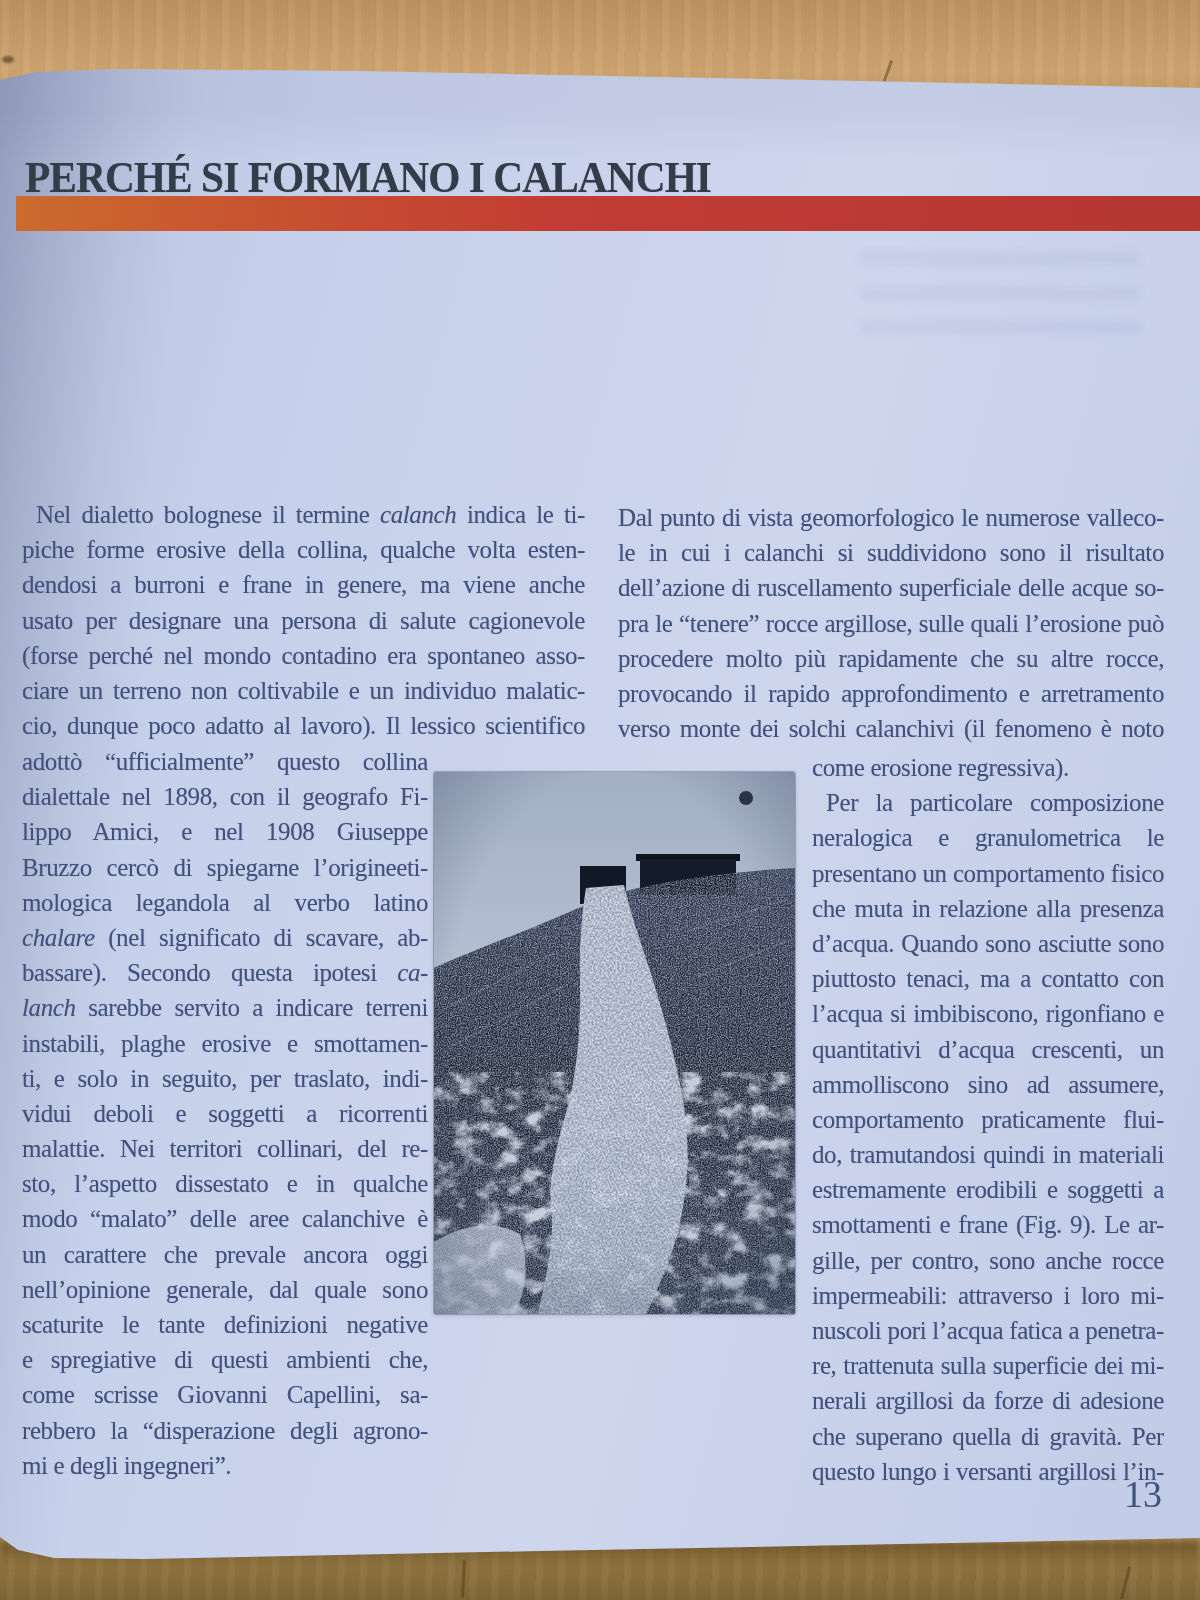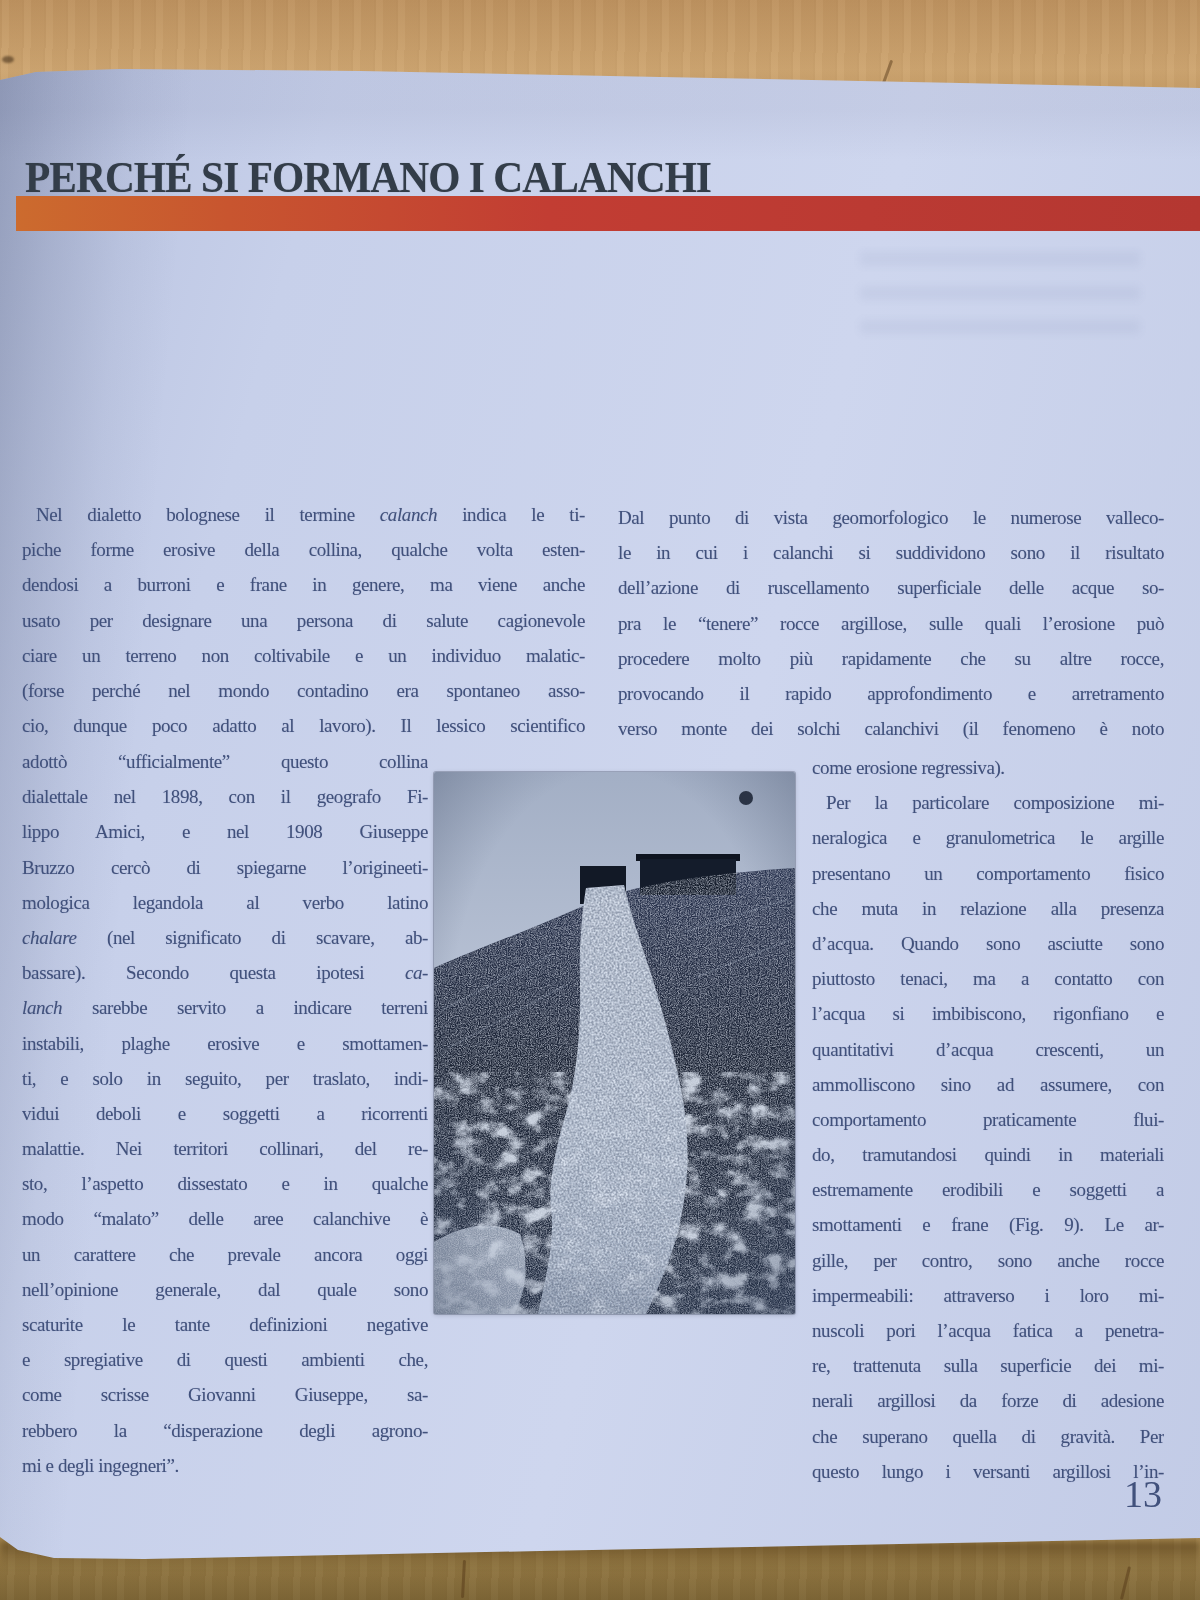--- a/index.html
+++ b/index.html
@@ -32,21 +32,21 @@
     font-size:44px;font-weight:bold;letter-spacing:-1px;color:var(--title-ink,#333d49);
     transform:scaleX(.94);transform-origin:left center;white-space:nowrap;
     text-shadow:0 0 1px rgba(51,61,73,.4);
   }
   .accent-bar{
     position:absolute;left:16px;right:0;top:196px;height:35px;
     background:linear-gradient(90deg,var(--bar-left,#cc6b2e) 0%,#c8552f 18%,#c23d33 45%,#bb3a33 72%,var(--bar-right,#b43731) 100%);
   }
   .ghost{position:absolute;left:860px;top:252px;width:280px;height:86px;opacity:.06;filter:blur(4px);
     background:repeating-linear-gradient(180deg,#3c4c7e 0 14px,transparent 14px 34px);}
-  .col{position:absolute;color:var(--ink,#41517c);font-size:19px;letter-spacing:-.4px;
+  .col{position:absolute;color:var(--ink,#41517c);font-size:25px;letter-spacing:-.4px;
     text-shadow:0 0 1px rgba(65,81,124,.30);}
   .tl{height:35.2px;line-height:35.2px;text-align:justify;text-align-last:justify;overflow:hidden;white-space:normal;}
   .tl.ind{text-indent:14px;}
   .tl.last{text-align-last:left;}
   .tl em{font-style:italic;}
   .col-lf{left:22px;top:497px;width:563px;}
   .col-ln{left:22px;top:744px;width:406px;}
   .col-rf{left:618px;top:500px;width:546px;}
   .col-rn{left:812px;top:722px;width:352px;margin-top:28px;}
   .figure{position:absolute;left:434px;top:772px;width:361px;}
@@ -75,22 +75,22 @@
 
   <div class="accent-bar"></div>
 
   <div class="ghost"></div>
 
   <div class="col col-lf">
       <div class="tl ind">Nel dialetto bolognese il termine <em>calanch</em> indica le ti-</div>
       <div class="tl">piche forme erosive della collina, qualche volta esten-</div>
       <div class="tl">dendosi a burroni e frane in genere, ma viene anche</div>
       <div class="tl">usato per designare una persona di salute cagionevole</div>
+      <div class="tl">(forse perché nel mondo contadino era spontaneo asso-</div>
       <div class="tl">ciare un terreno non coltivabile e un individuo malatic-</div>
-      <div class="tl">(forse perché nel mondo contadino era spontaneo asso-</div>
       <div class="tl">cio, dunque poco adatto al lavoro). Il lessico scientifico</div>
     </div>
   <div class="col col-ln">
       <div class="tl">adottò “ufficialmente” questo collina</div>
       <div class="tl">dialettale nel 1898, con il geografo Fi-</div>
       <div class="tl">lippo Amici, e nel 1908 Giuseppe</div>
       <div class="tl">Bruzzo cercò di spiegarne l’origineeti-</div>
       <div class="tl">mologica legandola al verbo latino</div>
       <div class="tl"><em>chalare</em> (nel significato di scavare, ab-</div>
       <div class="tl">bassare). Secondo questa ipotesi <em>ca-</em></div>
@@ -98,21 +98,21 @@
       <div class="tl">instabili, plaghe erosive e smottamen-</div>
       <div class="tl">ti, e solo in seguito, per traslato, indi-</div>
       <div class="tl">vidui deboli e soggetti a ricorrenti</div>
       <div class="tl">malattie. Nei territori collinari, del re-</div>
       <div class="tl">sto, l’aspetto dissestato e in qualche</div>
       <div class="tl">modo “malato” delle aree calanchive è</div>
       <div class="tl">un carattere che prevale ancora oggi</div>
       <div class="tl">nell’opinione generale, dal quale sono</div>
       <div class="tl">scaturite le tante definizioni negative</div>
       <div class="tl">e spregiative di questi ambienti che,</div>
-      <div class="tl">come scrisse Giovanni Giuseppe, sa-</div>
+      <div class="tl">come scrisse Giovanni Capellini, sa-</div>
       <div class="tl">rebbero la “disperazione degli agrono-</div>
       <div class="tl last">mi e degli ingegneri”.</div>
     </div>
   <div class="col col-rf">
       <div class="tl">Dal punto di vista geomorfologico le numerose valleco-</div>
       <div class="tl">le in cui i calanchi si suddividono sono il risultato</div>
       <div class="tl">dell’azione di ruscellamento superficiale delle acque so-</div>
       <div class="tl">pra le “tenere” rocce argillose, sulle quali l’erosione può</div>
       <div class="tl">procedere molto più rapidamente che su altre rocce,</div>
       <div class="tl">provocando il rapido approfondimento e arretramento</div>

